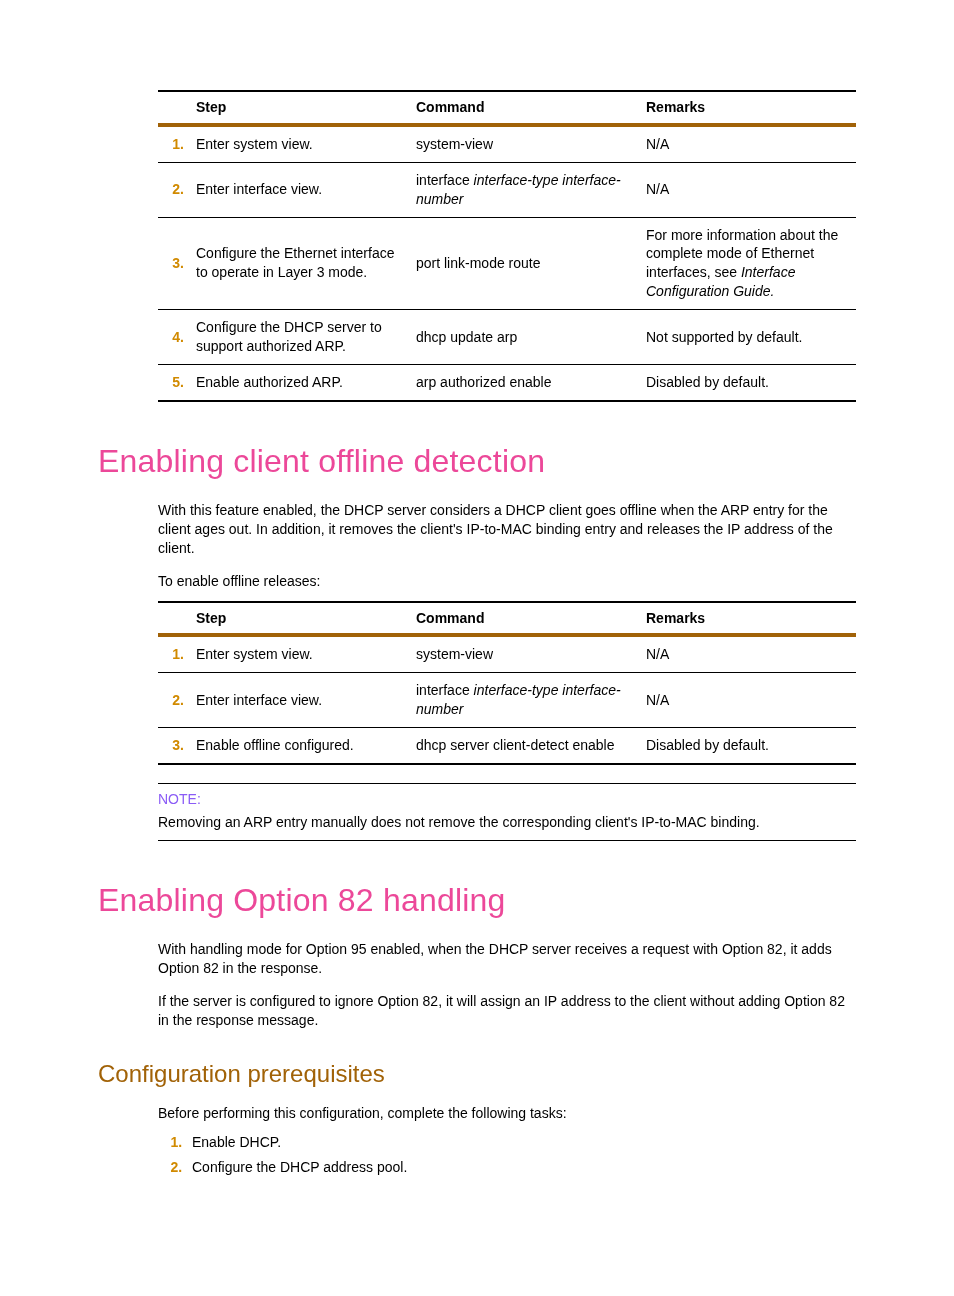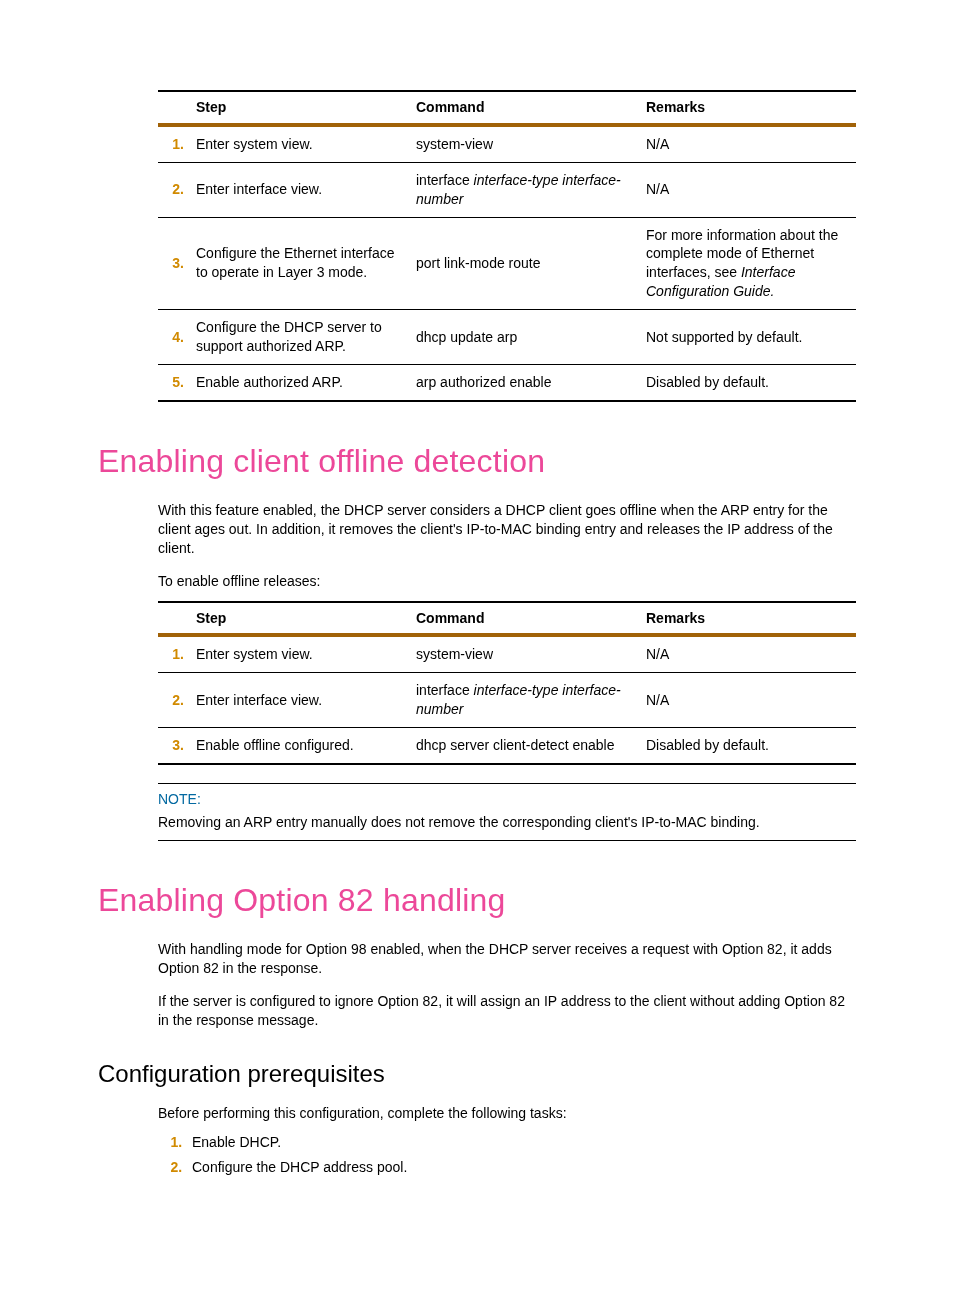--- a/index.html
+++ b/index.html
@@ -16,21 +16,21 @@
     font-family: Arial, Helvetica, sans-serif;
     font-weight: 300;
     color: #ec4899;
     font-size: 32px;
     margin: 38px 0 18px 0;
     letter-spacing: 0.2px;
   }
   h2 {
     font-family: Arial, Helvetica, sans-serif;
     font-weight: 300;
-    color: #000000;
+    color: #a16207;
     font-size: 24px;
     margin: 28px 0 14px 0;
   }
   .body-text {
     margin-left: 60px;
     margin-bottom: 10px;
   }
   table {
     border-collapse: collapse;
     width: calc(100% - 60px);
@@ -67,21 +67,21 @@
   .bold { font-weight: normal; }
   .italic { font-style: italic; }
   .notebox {
     margin-left: 60px;
     border-top: 1px solid #000;
     border-bottom: 1px solid #000;
     padding: 6px 0 8px 0;
     margin-bottom: 24px;
   }
   .note-label {
-    color: #0369a1;
+    color: #8b5cf6;
     font-size: 14px;
     margin-bottom: 4px;
   }
   ol.numlist {
     margin-left: 60px;
     padding-left: 28px;
     margin-top: 6px;
   }
   ol.numlist li {
     padding-left: 6px;
@@ -177,21 +177,21 @@
     </tr>
   </tbody>
 </table>
 
 <div class="notebox">
   <div class="note-label">NOTE:</div>
   <div>Removing an ARP entry manually does not remove the corresponding client's IP-to-MAC binding.</div>
 </div>
 
 <h1>Enabling Option 82 handling</h1>
-<p class="body-text">With handling mode for Option 98 enabled, when the DHCP server receives a request with Option 82, it adds Option 82 in the response.</p>
+<p class="body-text">With handling mode for Option 95 enabled, when the DHCP server receives a request with Option 82, it adds Option 82 in the response.</p>
 <p class="body-text">If the server is configured to ignore Option 82, it will assign an IP address to the client without adding Option 82 in the response message.</p>
 
 <h2>Configuration prerequisites</h2>
 <p class="body-text">Before performing this configuration, complete the following tasks:</p>
 <ol class="numlist">
   <li>Enable DHCP.</li>
   <li>Configure the DHCP address pool.</li>
 </ol>
 
 <div class="pageno">48</div>

